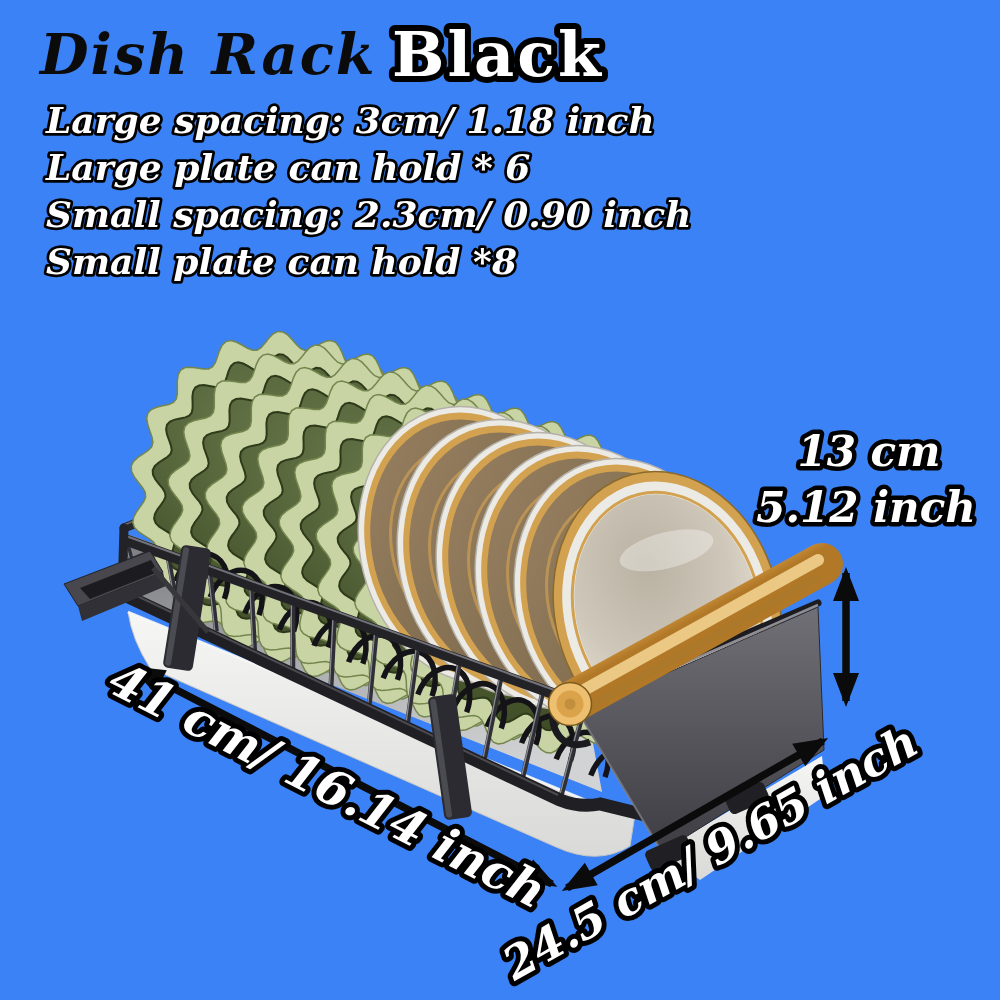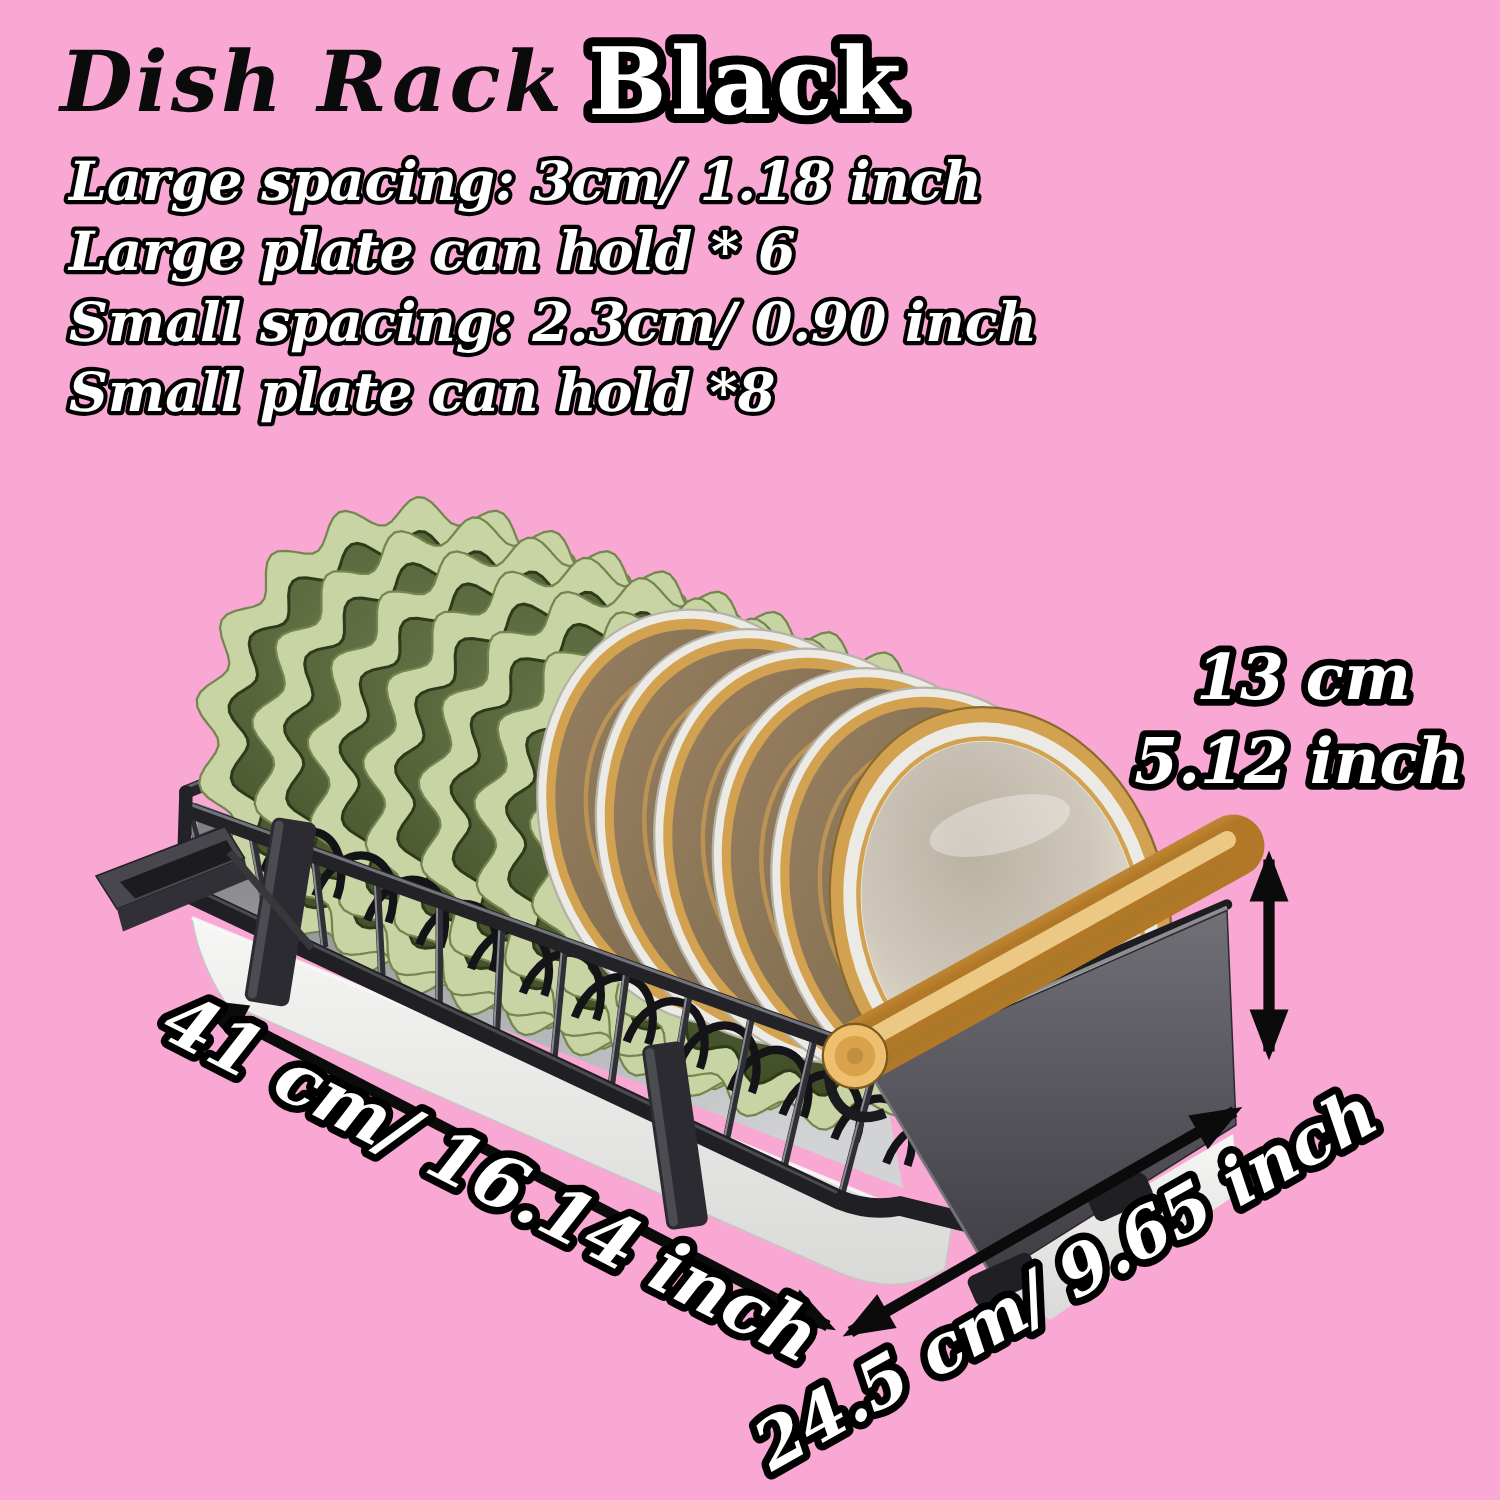--- a/index.html
+++ b/index.html
@@ -1,16 +1,16 @@
 <!DOCTYPE html>
 <html><head>
 <meta charset="utf-8">
 <style>
   html,body{margin:0;padding:0;background:#ffffff;}
-  .stage{position:relative;width:1000px;height:1000px;background:#f9a8d4;overflow:hidden;
+  .stage{position:relative;width:1000px;height:1000px;background:#3b82f6;overflow:hidden;
          font-family:"DejaVu Serif",serif;}
   svg{display:block}
   text{font-family:"DejaVu Serif",serif;}
   .title-main{font-style:italic;font-weight:700;font-size:56px;fill:#0b0b0b;letter-spacing:2px;}
   .title-variant{font-weight:700;font-size:62px;fill:#ffffff;stroke:#000000;stroke-width:12px;
                  paint-order:stroke;stroke-linejoin:round;letter-spacing:3px;}
   .outline{font-style:italic;font-weight:700;fill:#ffffff;stroke:#000000;paint-order:stroke;
            stroke-linejoin:round;}
   .spec{font-size:36px;stroke-width:5.5px;}
   .dim{font-size:42px;stroke-width:9px;}

